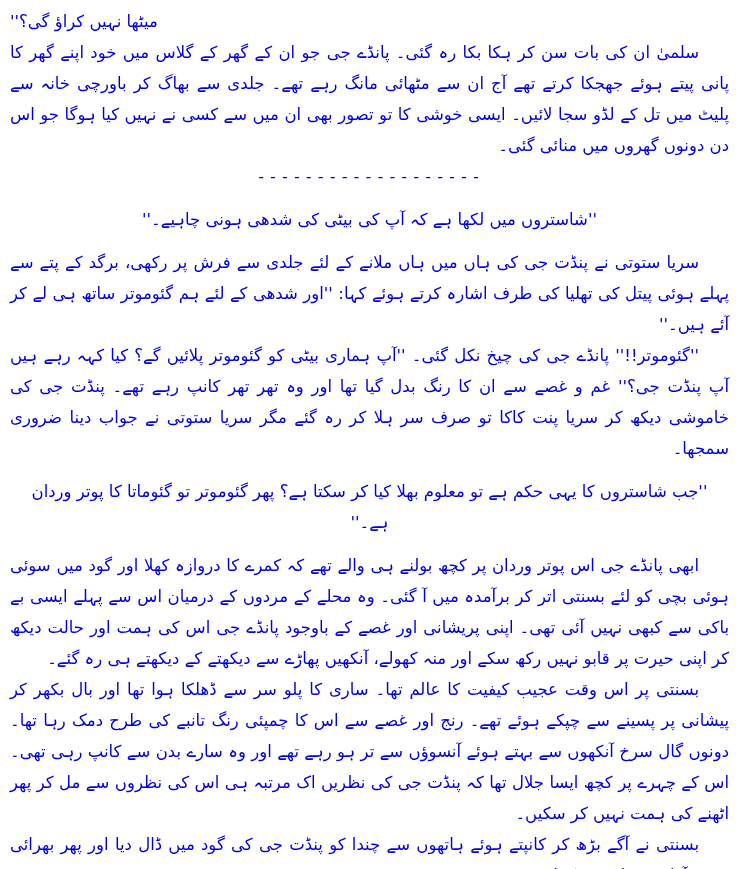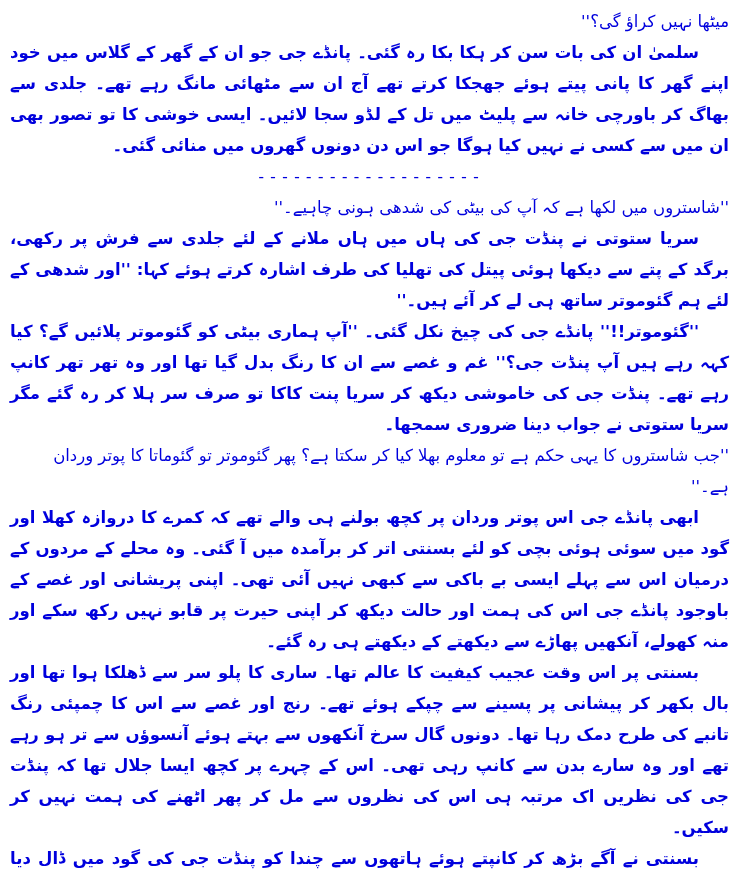--- a/index.html
+++ b/index.html
@@ -17,51 +17,50 @@
     unicode-bidi: embed;
     color: #0000DD;
     font-family: "DejaVu Sans", sans-serif;
     font-size: 16.5px;
     line-height: 31px;
     text-align: justify;
   }
   .para {
     margin: 0;
     text-indent: 30px; 
-    font-weight: bold;
   }
   .tail {
     margin: 0;
     text-indent: 0;
-    text-align: right; 
+    text-align: left; 
   }
   .quote {
-    margin: 0;
+    margin: 12px;
     text-indent: 0;
-    text-align: right; 
+    text-align: center; 
   }
   .separator {
     margin: 0;
     text-align: center;
     direction: ltr;
     letter-spacing: 2px;
     line-height: 31px;
     font-family: "DejaVu Sans Mono", monospace;
   }
 </style>
 </head>
 <body>
 
 <div class="page">
   <p class="tail">میٹھا نہیں کراؤ گی؟''</p>
   <p class="para">سلمیٰ ان کی بات سن کر ہکا بکا رہ گئی۔ پانڈے جی جو ان کے گھر کے گلاس میں خود اپنے گھر کا پانی پیتے ہوئے جھجکا کرتے تھے آج ان سے مٹھائی مانگ رہے تھے۔ جلدی سے بھاگ کر باورچی خانہ سے پلیٹ میں تل کے لڈو سجا لائیں۔ ایسی خوشی کا تو تصور بھی ان میں سے کسی نے نہیں کیا ہوگا جو اس دن دونوں گھروں میں منائی گئی۔</p>
 
   <div class="separator">-------------------</div>
 
   <p class="quote">''شاستروں میں لکھا ہے کہ آپ کی بیٹی کی شدھی ہونی چاہیے۔''</p>
-  <p class="para">سریا ستوتی نے پنڈت جی کی ہاں میں ہاں ملانے کے لئے جلدی سے فرش پر رکھی، برگد کے پتے سے دیکھا ہوئی پیتل کی تھلیا کی طرف اشارہ کرتے ہوئے کہا: ''اور شدھی کے لئے ہم گئوموتر ساتھ ہی لے کر آئے ہیں۔''</p>
+  <p class="para">سریا ستوتی نے پنڈت جی کی ہاں میں ہاں ملانے کے لئے جلدی سے فرش پر رکھی، برگد کے پتے سے پہلے ہوئی پیتل کی تھلیا کی طرف اشارہ کرتے ہوئے کہا: ''اور شدھی کے لئے ہم گئوموتر ساتھ ہی لے کر آئے ہیں۔''</p>
   <p class="para">''گئوموتر!!'' پانڈے جی کی چیخ نکل گئی۔ ''آپ ہماری بیٹی کو گئوموتر پلائیں گے؟ کیا کہہ رہے ہیں آپ پنڈت جی؟'' غم و غصے سے ان کا رنگ بدل گیا تھا اور وہ تھر تھر کانپ رہے تھے۔ پنڈت جی کی خاموشی دیکھ کر سریا پنت کاکا تو صرف سر ہلا کر رہ گئے مگر سریا ستوتی نے جواب دینا ضروری سمجھا۔</p>
   <p class="quote">''جب شاستروں کا یہی حکم ہے تو معلوم بھلا کیا کر سکتا ہے؟ پھر گئوموتر تو گئوماتا کا پوتر وردان ہے۔''</p>
   <p class="para">ابھی پانڈے جی اس پوتر وردان پر کچھ بولنے ہی والے تھے کہ کمرے کا دروازہ کھلا اور گود میں سوئی ہوئی بچی کو لئے بسنتی اتر کر برآمدہ میں آ گئی۔ وہ محلے کے مردوں کے درمیان اس سے پہلے ایسی بے باکی سے کبھی نہیں آئی تھی۔ اپنی پریشانی اور غصے کے باوجود پانڈے جی اس کی ہمت اور حالت دیکھ کر اپنی حیرت پر قابو نہیں رکھ سکے اور منہ کھولے، آنکھیں پھاڑے سے دیکھتے کے دیکھتے ہی رہ گئے۔</p>
   <p class="para">بسنتی پر اس وقت عجیب کیفیت کا عالم تھا۔ ساری کا پلو سر سے ڈھلکا ہوا تھا اور بال بکھر کر پیشانی پر پسینے سے چپکے ہوئے تھے۔ رنج اور غصے سے اس کا چمپئی رنگ تانبے کی طرح دمک رہا تھا۔ دونوں گال سرخ آنکھوں سے بہتے ہوئے آنسوؤں سے تر ہو رہے تھے اور وہ سارے بدن سے کانپ رہی تھی۔ اس کے چہرے پر کچھ ایسا جلال تھا کہ پنڈت جی کی نظریں اک مرتبہ ہی اس کی نظروں سے مل کر پھر اٹھنے کی ہمت نہیں کر سکیں۔</p>
   <p class="para">بسنتی نے آگے بڑھ کر کانپتے ہوئے ہاتھوں سے چندا کو پنڈت جی کی گود میں ڈال دیا اور پھر بھرائی ہوئی آواز میں اس نے کہا:</p>
 
 </div>
 
 </body></html>

